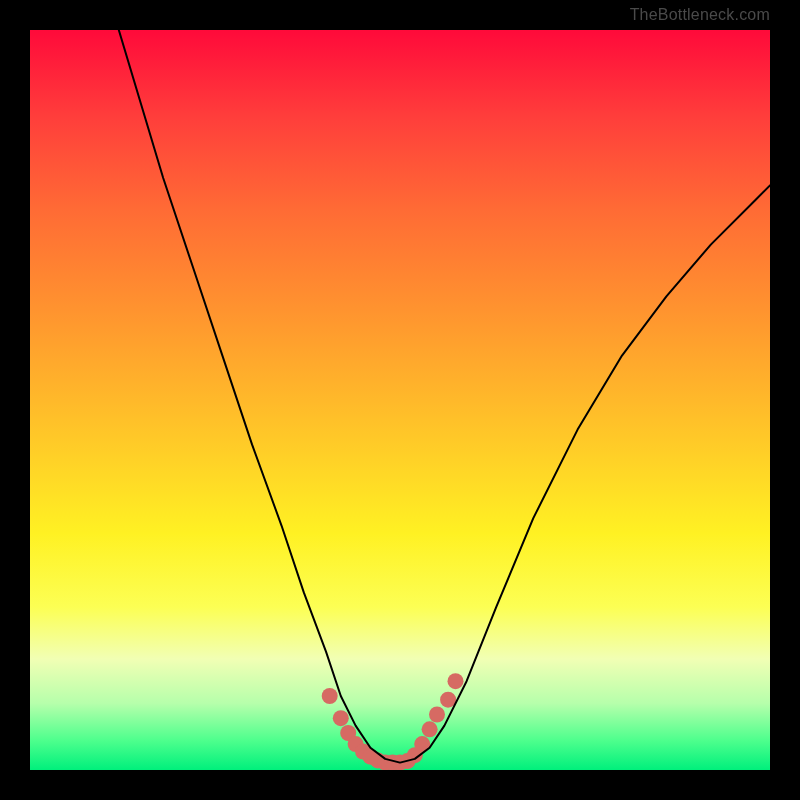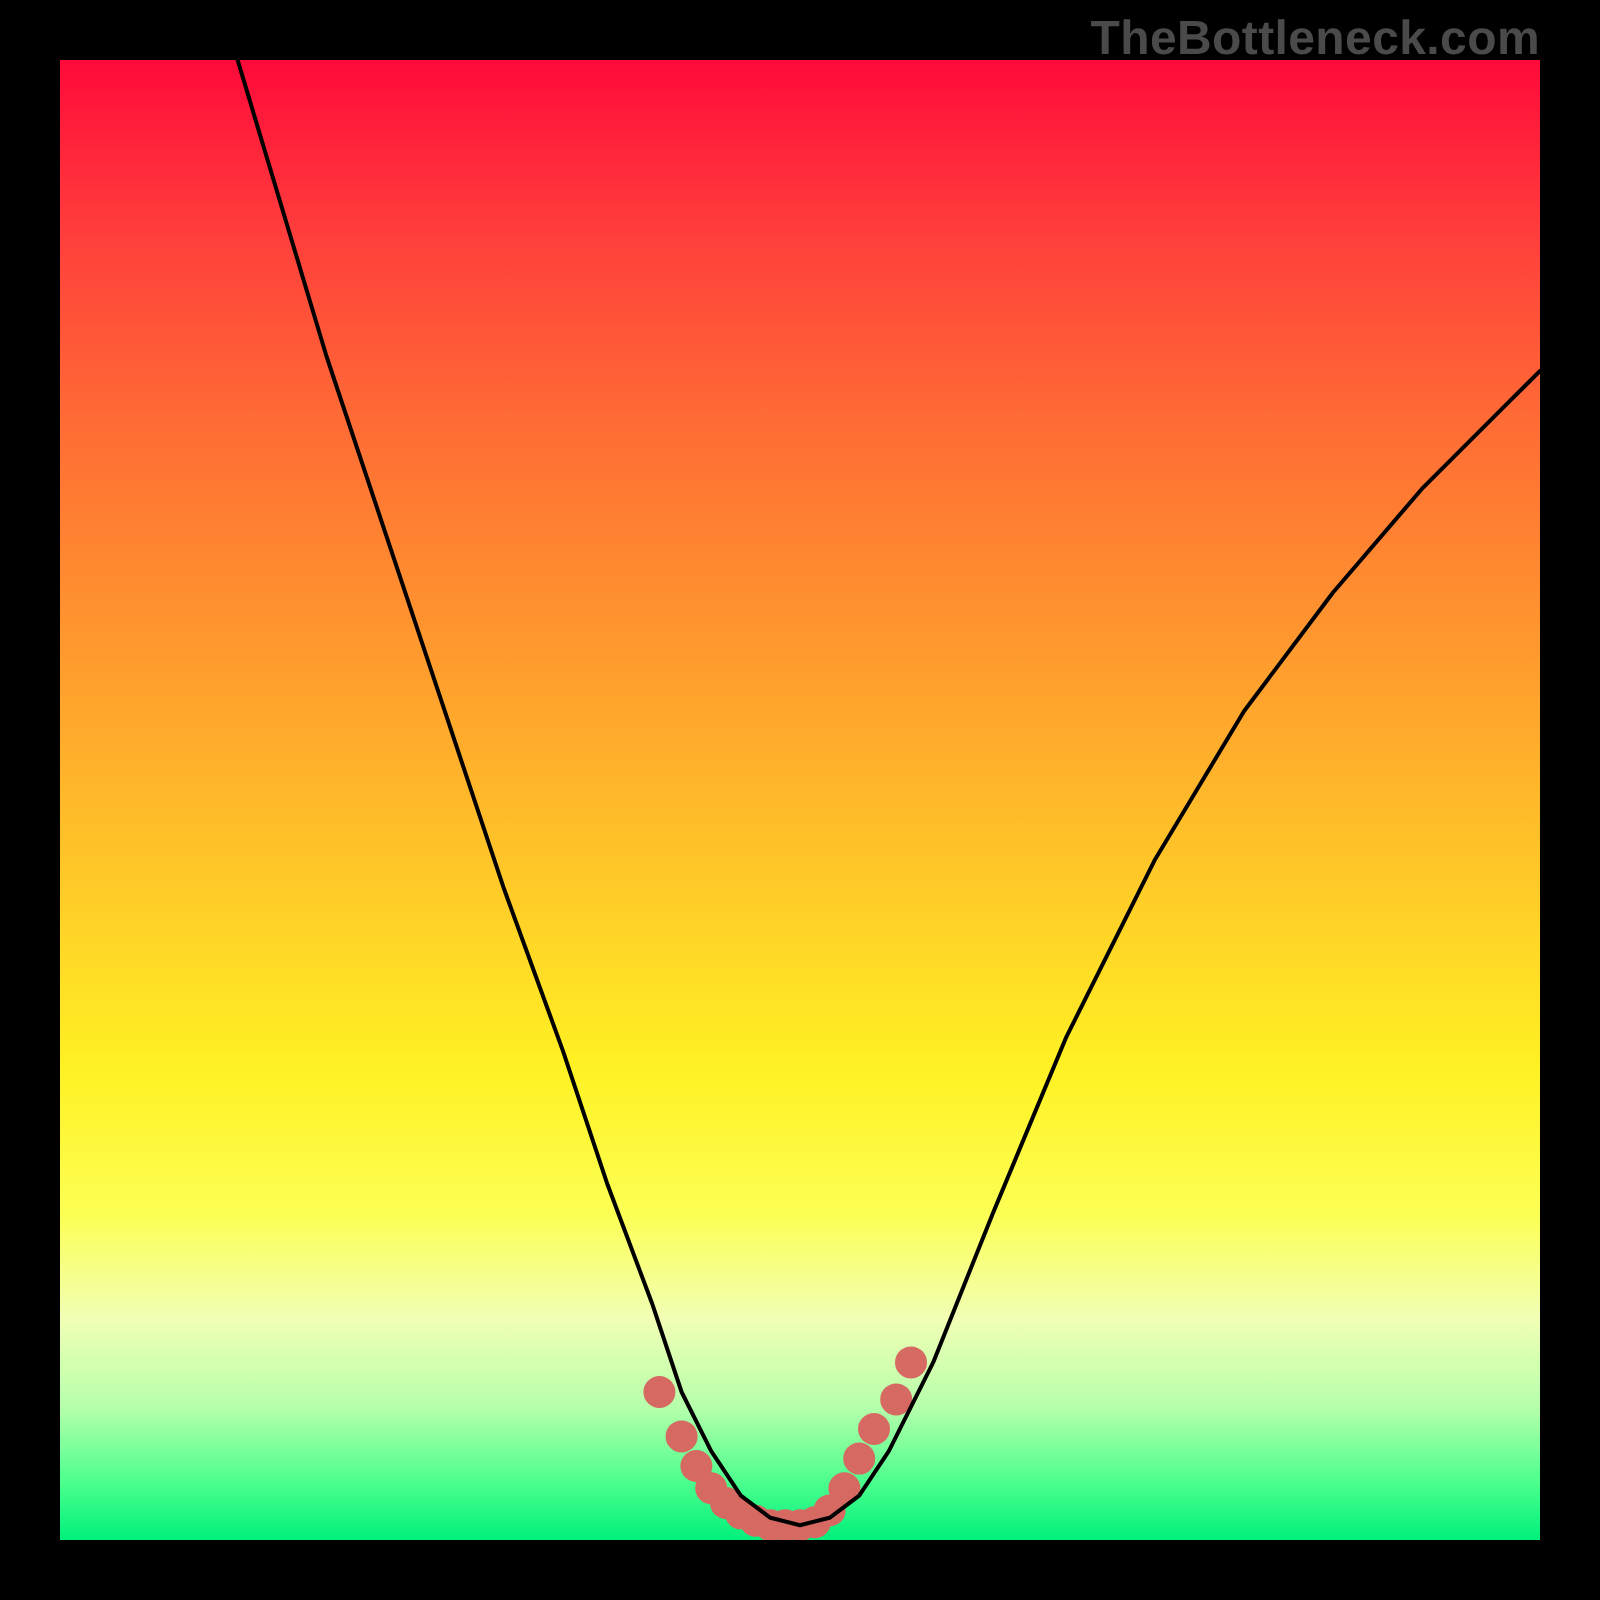--- a/index.html
+++ b/index.html
@@ -41,22 +41,22 @@
       #b6ffab 91%,
       #4eff8d 96%,
       #00f07c 100%
     );
   }
   .watermark {
     position: absolute;
     top: 6px;
     right: 30px;
     color: #4a4a4a;
-    font-size: 24px;
-    font-weight: 700;
+    font-size: 16px;
+    font-weight: 400;
     letter-spacing: 0.2px;
     user-select: none;
   }
   svg.curve-layer {
     position: absolute;
     inset: 0;
   }
 </style>
 </head>
 <body>

